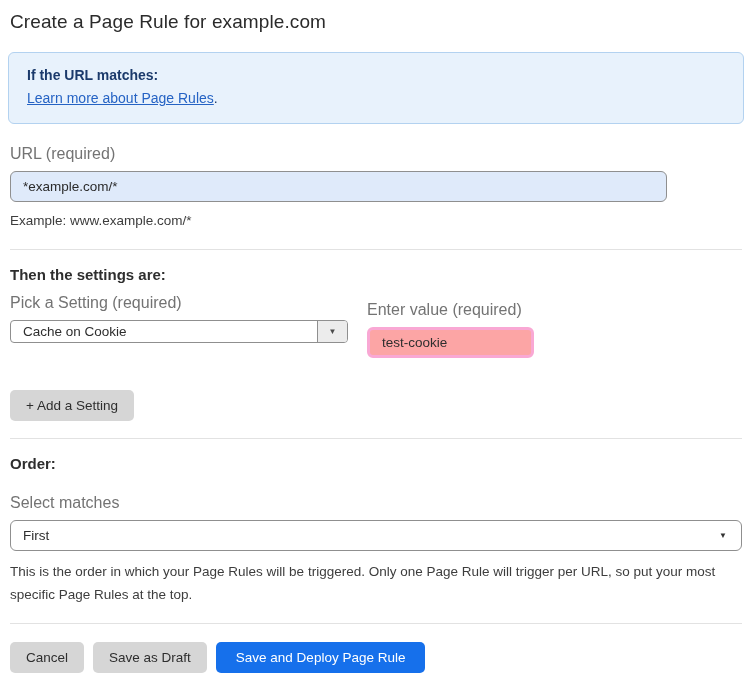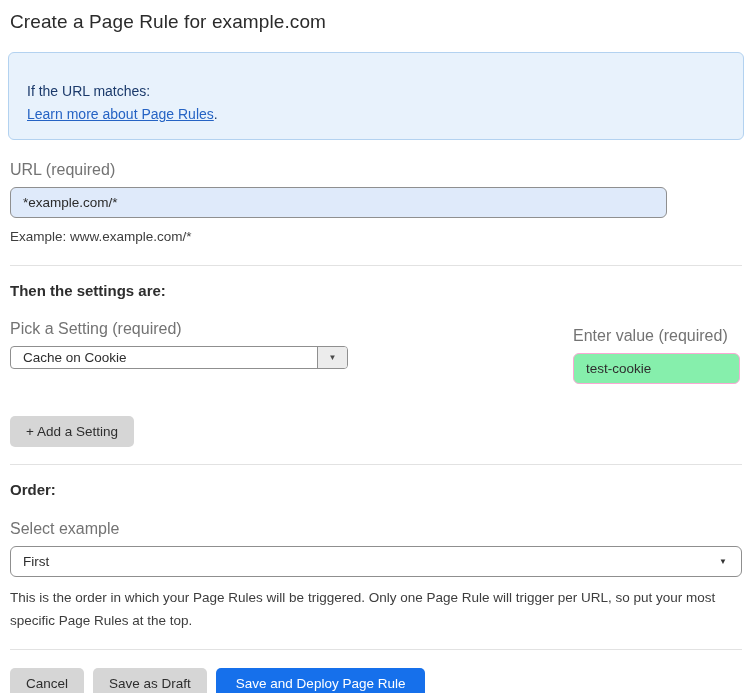--- a/index.html
+++ b/index.html
@@ -23,21 +23,21 @@
     margin-right: -4px;
     background: #e8f2fc;
     border: 1px solid #b3d2f0;
     border-radius: 6px;
     padding: 11px 18px 13px 18px;
     color: #1b3a6b;
     font-size: 14px;
     line-height: 23px;
     margin-bottom: 21px;
   }
-  .info-box .info-heading { font-weight: 400; margin-top: 16px; }
+  .info-box .info-heading { font-weight: 700; }
   .info-box a.info-link {
     color: #2563c4;
     text-decoration: underline;
     cursor: pointer;
   }
   .field-label {
     font-size: 16px;
     color: #737373;
     margin-bottom: 8px;
   }
@@ -67,22 +67,21 @@
   }
   .section-heading {
     font-size: 15px;
     font-weight: 700;
     color: #2e2e2e;
     margin-top: 16px;
     margin-bottom: 0;
   }
   .settings-row {
     display: flex;
-    margin-top: 21px;
-    justify-content: space-between;
+    margin-top: 11px;
   }
   .settings-col-left { width: 338px; }
   .settings-col-right { margin-left: 19px; margin-top: 7px; }
   
   .dropdown {
     display: flex;
     width: 338px;
     height: 23px;
     border: 1px solid #8f8f8f;
     border-radius: 4px;
@@ -105,22 +104,22 @@
     display: flex;
     align-items: center;
     justify-content: center;
     font-size: 8px;
     color: #4a4a4a;
   }
   .value-input {
     display: block;
     width: 167px;
     height: 31px;
-    background: #86efac;
-    border: 1px solid #f9a8d4;
+    background: #fca5a5;
+    border: 3px solid #f9a8d4;
     border-radius: 6px;
     padding: 0 12px;
     font-family: "Liberation Sans", sans-serif;
     font-size: 13.5px;
     color: #2e2e2e;
     outline: none;
   }
   .btn {
     display: inline-flex;
     align-items: center;
@@ -202,21 +201,21 @@
     <input class="value-input" type="text" value="test-cookie" style="">
   </div>
 </div>
 
 <button class="btn btn-gray add-setting-btn">+ Add a Setting</button>
 
 <hr class="divider">
 
 <h2 class="section-heading">Order:</h2>
 
-<div class="field-label mt-label">Select example</div>
+<div class="field-label mt-label">Select matches</div>
 <div class="order-select">
   <span>First</span>
   <span class="select-arrow">▼</span>
 </div>
 <div class="order-helper">This is the order in which your Page Rules will be triggered. Only one Page Rule will trigger per URL, so put your most specific Page Rules at the top.</div>
 
 <hr class="divider">
 
 <div class="footer-buttons">
   <button class="btn btn-gray">Cancel</button>

